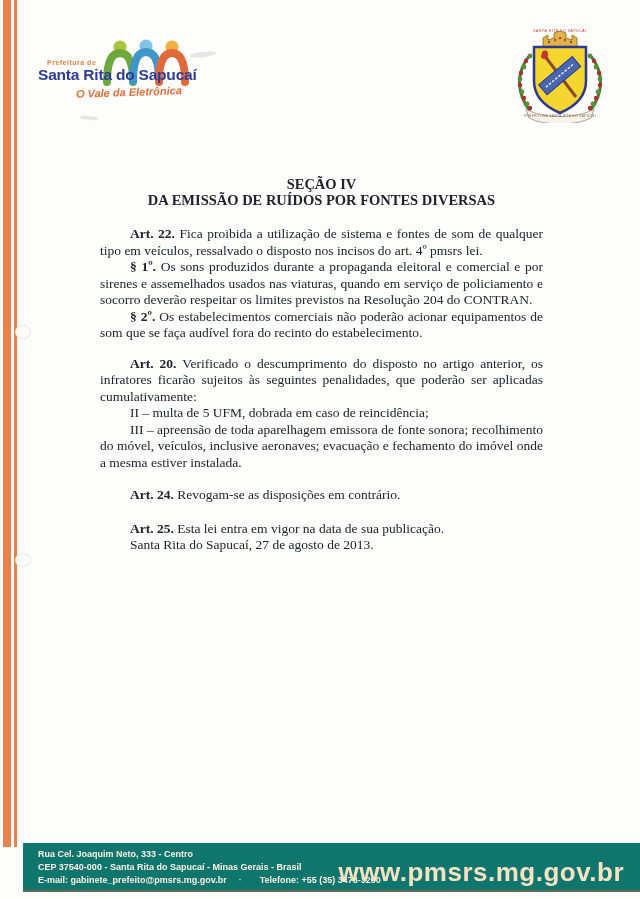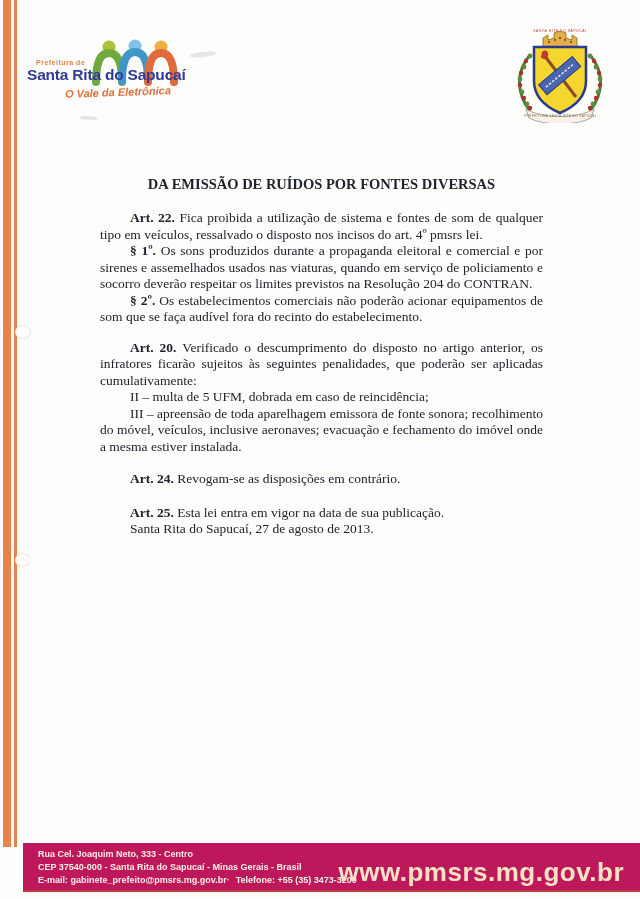--- a/index.html
+++ b/index.html
@@ -14,21 +14,21 @@
   .punch-hole { position:absolute; width:16px; height:14px; background:#fdfdfb; border-radius:50%; box-shadow:inset 0 0 2px rgba(150,150,150,.5); }
   .hole-1 { left:15px; top:325px; }
   .hole-2 { left:15px; top:553px; }
 
   
   .smudge { position:absolute; background:rgba(150,150,155,.22); border-radius:40%; }
   .smudge-1 { left:190px; top:52px; width:26px; height:5px; transform:rotate(-6deg); }
   .smudge-2 { left:80px; top:116px; width:18px; height:4px; transform:rotate(4deg); }
 
   
-  .logo { position:absolute; left:27px; top:40px; width:180px; height:72px; }
+  .logo { position:absolute; left:38px; top:40px; width:180px; height:72px; }
   .logo-people { position:absolute; left:58px; top:-2px; }
   .logo-pretitle { position:absolute; left:9px; top:19px; font-family:"Liberation Sans", sans-serif; font-size:7px; font-weight:bold; color:#e8824a; letter-spacing:.5px; }
   .logo-name { position:absolute; left:0; top:26px; width:180px; font-family:"Liberation Sans", sans-serif; font-size:15.5px; font-weight:bold; color:#2f3b97; letter-spacing:-.2px; white-space:nowrap; }
   .logo-slogan { position:absolute; left:38px; top:46px; font-family:"Liberation Sans", sans-serif; font-style:italic; font-size:11px; font-weight:bold; color:#e2703d; transform:rotate(-2deg); }
 
   .crest { position:absolute; left:504px; top:23px; }
 
   
   .doc { position:absolute; left:100px; top:176px; width:443px; color:#20242f; font-size:13.5px; line-height:16.5px; }
   .doc .sec-h { margin:0; text-align:center; font-weight:bold; font-size:14.5px; line-height:16px; }
@@ -39,23 +39,23 @@
   .gap-16 { margin-top:16px !important; }
   .gap-17 { margin-top:17px !important; }
   .date-line { margin-top:0; text-indent:30px; }
 
   .signature { position:relative; margin-top:37px; margin-left:53px; width:280px; text-align:center; }
   .sig-name { font-weight:bold; font-size:13.5px; line-height:16px; }
   .sig-title { font-weight:bold; font-size:13.5px; line-height:16px; }
   .scribble { position:absolute; left:-6px; top:-40px; pointer-events:none; }
 
   
-  .footer-band { position:absolute; left:23px; top:843px; width:617px; height:49px; background:#be185d; border-bottom:2px solid rgba(197,98,35,.45); box-sizing:border-box; }
+  .footer-band { position:absolute; left:23px; top:843px; width:617px; height:49px; background:#0f766e; border-bottom:2px solid rgba(197,98,35,.45); box-sizing:border-box; }
   .footer-left { position:absolute; left:15px; top:5px; font-family:"Liberation Sans", sans-serif; font-size:9px; font-weight:bold; color:#fcf0e2; line-height:13px; white-space:nowrap; }
-  .footer-line3 { display:flex; align-items:baseline; }
+  .footer-line3 { display:flex; gap:12px; align-items:baseline; }
   .footer-sep { opacity:.9; }
   .footer-phone { margin-left:6px; }
   .footer-url { position:absolute; right:16px; bottom:2px; font-family:"Liberation Sans", sans-serif; font-size:26px; font-weight:bold; color:#f9e2c1; letter-spacing:.5px; }
 </style>
 </head>
 <body>
 
 <div class="page">
 
   <div class="stripe-wide"></div>
@@ -128,20 +128,21 @@
     <g transform="rotate(-40 56 53)">
       <rect x="34" y="46" width="44" height="13" fill="#4a66ae" stroke="#2b3990" stroke-width="1"></rect>
       <line x1="38" y1="52.5" x2="74" y2="52.5" stroke="#dfe6f5" stroke-width="1.6" stroke-dasharray="2.5 1.6"></line>
     </g>
 
     <path d="M22,86 C38,96 74,96 90,86 L87,95 C72,103 40,103 25,95 Z" fill="#f6f2ea" stroke="#9a8f80" stroke-width="0.8"></path>
     <text x="56" y="94" text-anchor="middle" font-size="3.2" fill="#8a6a50" letter-spacing=".4" font-family="Liberation Sans, sans-serif">PREFEITURA SANTA RITA DO SAPUCAI</text>
   </svg>
 
   <div class="doc">
+    <h1 class="sec-h">SEÇÃO IV</h1>
     <h2 class="sec-h">DA EMISSÃO DE RUÍDOS POR FONTES DIVERSAS</h2>
 
     <p class="first-para"><strong>Art. 22.</strong><span> Fica proibida a utilização de sistema e fontes de som de qualquer tipo em veículos, ressalvado o disposto nos incisos do art. 4º pmsrs lei.</span></p>
     <p><strong>§ 1º.</strong><span> Os sons produzidos durante a propaganda eleitoral e comercial e por sirenes e assemelhados usados nas viaturas, quando em serviço de policiamento e socorro deverão respeitar os limites previstos na Resolução 204 do CONTRAN.</span></p>
     <p><strong>§ 2º.</strong><span> Os estabelecimentos comerciais não poderão acionar equipamentos de som que se faça audível fora do recinto do estabelecimento.</span></p>
     <p class="gap-14"><strong>Art. 20.</strong><span> Verificado o descumprimento do disposto no artigo anterior, os infratores ficarão sujeitos às seguintes penalidades, que poderão ser aplicadas cumulativamente:</span></p>
     <p><strong></strong><span>II – multa de 5 UFM, dobrada em caso de reincidência;</span></p>
     <p><strong></strong><span>III – apreensão de toda aparelhagem emissora de fonte sonora; recolhimento do móvel, veículos, inclusive aeronaves; evacuação e fechamento do imóvel onde a mesma estiver instalada.</span></p>
     <p class="gap-16"><strong>Art. 24.</strong><span> Revogam-se as disposições em contrário.</span></p>
     <p class="gap-17"><strong>Art. 25.</strong><span> Esta lei entra em vigor na data de sua publicação.</span></p>

